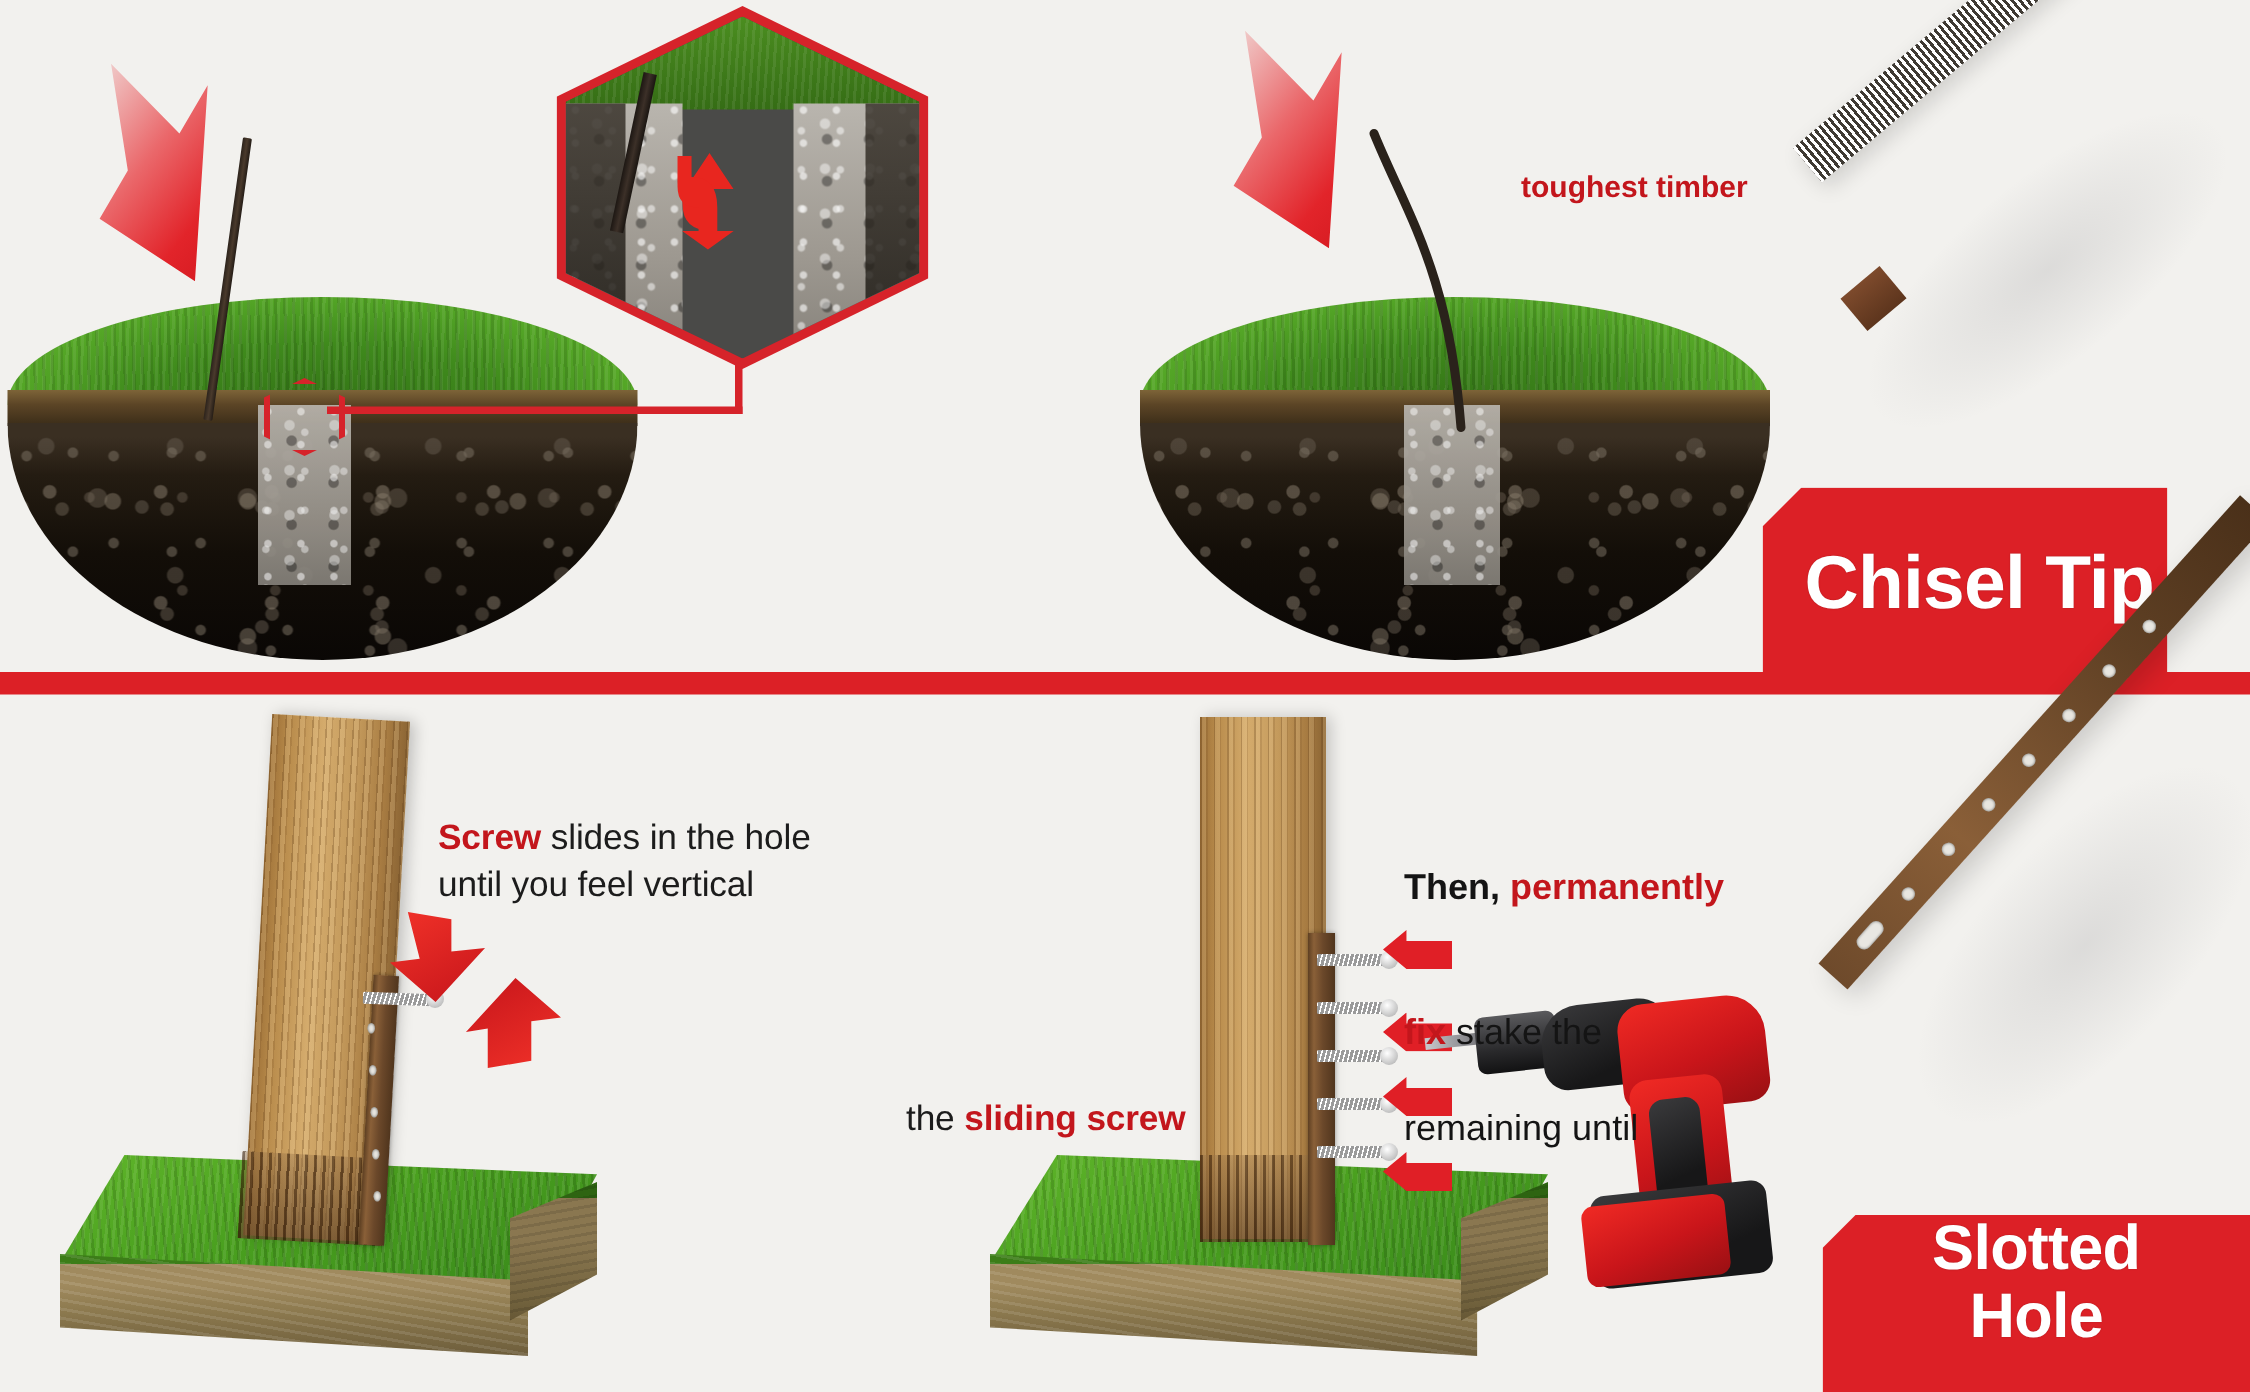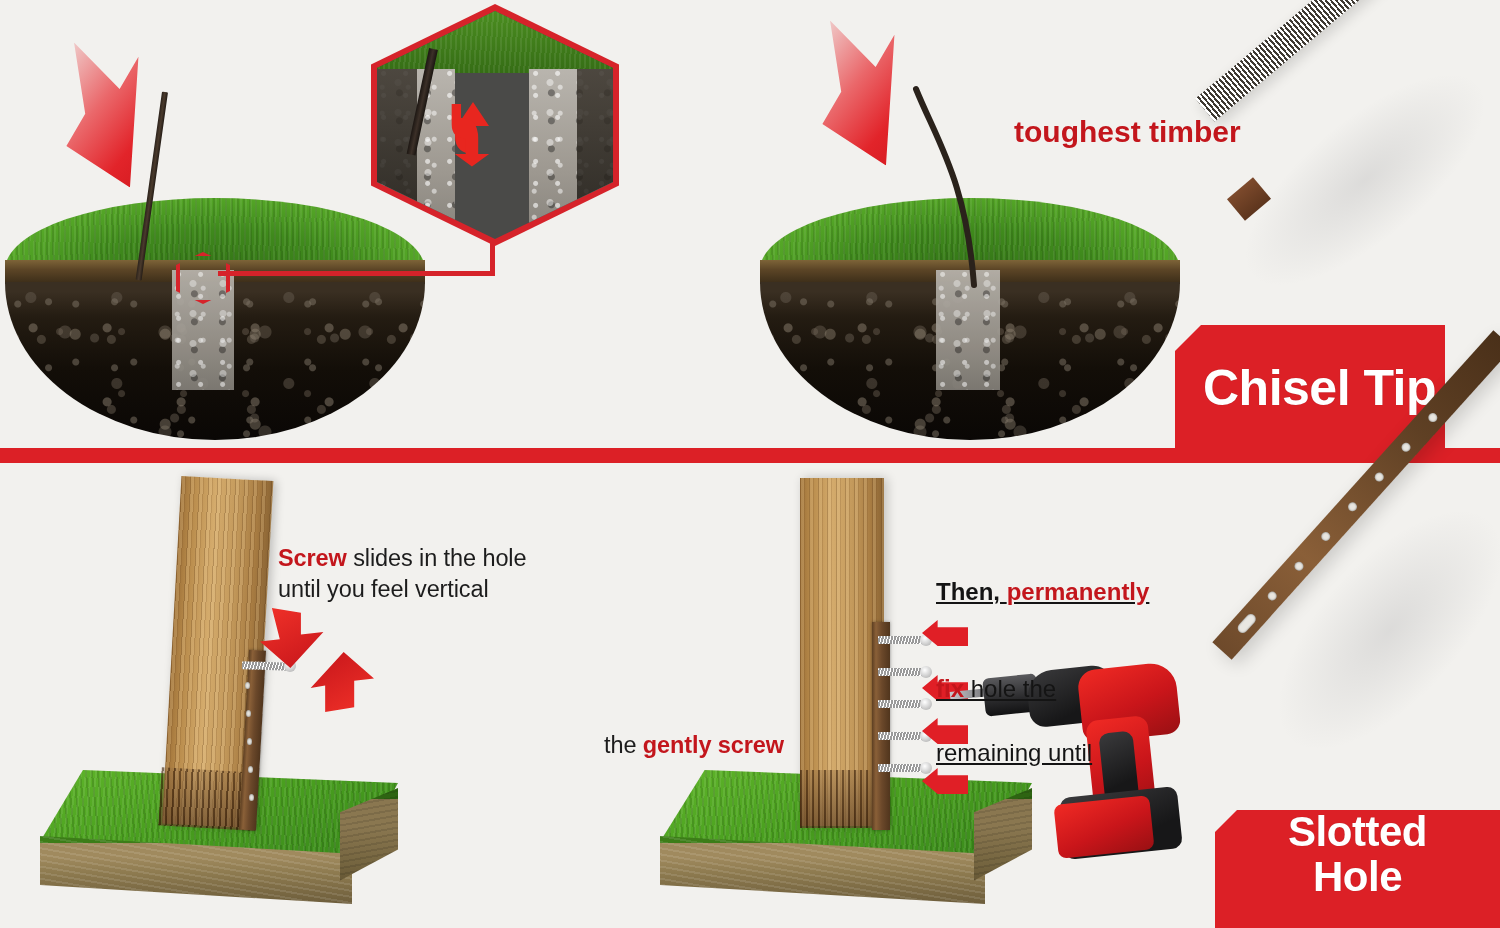--- a/index.html
+++ b/index.html
@@ -275,21 +275,21 @@
     <svg class="abs" style="left:150px; top:85px;" width="110" height="205" viewBox="0 0 110 205">
       <path d="M6 4 C 28 58, 56 96, 64 200" stroke="#2a221b" stroke-width="6" fill="none" stroke-linecap="round"></path>
     </svg>
 
     <div class="abs arrow-red-big" style="left:52px; top:18px; width:92px; height:150px;
                 clip-path: polygon(28% 0%, 72% 34%, 96% 14%, 72% 100%, 8% 68%, 32% 48%);
                 transform: rotate(-6deg);"></div>
   </div>
 
   <div class="abs bold-txt" style="left:1014px; top:78px; width:330px; font-size:26px;">
-    <div class="red-txt" style="font-size:30px;">toughest timber</div>
+    <div class="red-txt" style="font-size:20px;">toughest timber</div>
   </div>
 
   <div class="abs soft-shadow" style="left:1215px; top:120px; width:300px; height:120px; transform:rotate(-40deg);"></div>
   <div class="abs tool-chisel" style="left:1205px; top:95px; width:420px; height:30px;
               transform: rotate(-40deg); transform-origin: left center;"></div>
   <div class="abs tool-chisel-tip" style="left:1232px; top:185px; width:34px; height:28px;
               transform: rotate(-40deg);"></div>
 
   <div class="abs badge badge-chisel">
     <span>Chisel Tip</span>
@@ -329,21 +329,21 @@
 
   <div class="abs" style="left:260px; top:608px; width:120px; height:105px;">
     <div class="abs" style="left:0; top:0; width:66px; height:60px;
                 background:linear-gradient(150deg,#f23229,#c4141a);
                 clip-path: polygon(18% 0%, 62% 8%, 62% 44%, 96% 40%, 46% 100%, 0% 56%, 30% 52%);"></div>
     <div class="abs" style="left:48px; top:44px; width:66px; height:60px;
                 background:linear-gradient(330deg,#f23229,#c4141a);
                 clip-path: polygon(54% 0%, 100% 44%, 70% 48%, 70% 92%, 26% 100%, 26% 56%, 4% 60%);"></div>
   </div>
 
-  <div class="abs body-txt" style="left:278px; top:512px; width:300px;">
+  <div class="abs body-txt" style="left:292px; top:512px; width:300px;">
     <span class="red-txt">Screw</span><span> slides in the hole
 until you feel vertical</span>
   </div>
 
   <div class="abs" style="left:650px; top:470px; width:480px; height:440px;">
 
     <div class="abs turf-block-top" style="left:10px; top:300px; width:372px; height:92px;
                 clip-path: polygon(12% 0%, 100% 14%, 88% 100%, 0% 78%);"></div>
     <div class="abs turf-block-front" style="left:10px; top:366px; width:325px; height:68px;
                 clip-path: polygon(0% 0%, 100% 26%, 100% 100%, 0% 72%);"></div>
@@ -388,33 +388,33 @@
       <div class="abs drill-body" style="left:130px; top:26px; width:98px; height:72px; border-radius:18px 26px 14px 14px; transform:rotate(-6deg);"></div>
 
       <div class="abs drill-body" style="left:140px; top:78px; width:62px; height:96px; border-radius:12px; transform:rotate(-6deg);"></div>
       <div class="abs drill-dark" style="left:152px; top:92px; width:34px; height:72px; border-radius:10px; transform:rotate(-6deg);"></div>
 
       <div class="abs drill-dark" style="left:112px; top:152px; width:118px; height:62px; border-radius:10px; transform:rotate(-6deg);"></div>
       <div class="abs drill-body" style="left:106px; top:160px; width:96px; height:54px; border-radius:8px; transform:rotate(-6deg);"></div>
     </div>
   </div>
 
-  <div class="abs bold-txt" style="left:936px; top:512px; width:240px; font-size:24px; line-height:1.34;text-decoration:underline;">
+  <div class="abs bold-txt" style="left:936px; top:512px; width:240px; font-size:24px; line-height:1.34;">
     <div>
       <span>Then, </span><span class="red-txt">permanently</span>
     </div>
     <div>
-      <span class="red-txt">fix</span><span style="font-weight:normal"> hole the</span>
+      <span class="red-txt">fix</span><span style="font-weight:normal"> stake the</span>
     </div>
     <div style="font-weight:normal">remaining until</div>
   </div>
 
   <div class="abs body-txt" style="left:604px; top:668px; width:250px;">
     <div>
-      <span>the </span><span class="red-txt">gently screw</span>
+      <span>the </span><span class="red-txt">sliding screw</span>
     </div>
   </div>
 
   <div class="abs soft-shadow" style="left:1240px; top:560px; width:300px; height:140px; transform:rotate(-48deg);"></div>
   <div class="abs tool-slot" style="left:1222px; top:638px; width:420px; height:26px;
               transform: rotate(-48deg); transform-origin: left center;"></div>
 
   <div class="abs" style="left:1222px; top:638px; width:420px; height:26px;
               transform: rotate(-48deg); transform-origin: left center;">
     <div class="abs" style="left:26px; top:8px; width:22px; height:10px; background:#e9e7e2; border-radius:5px;

